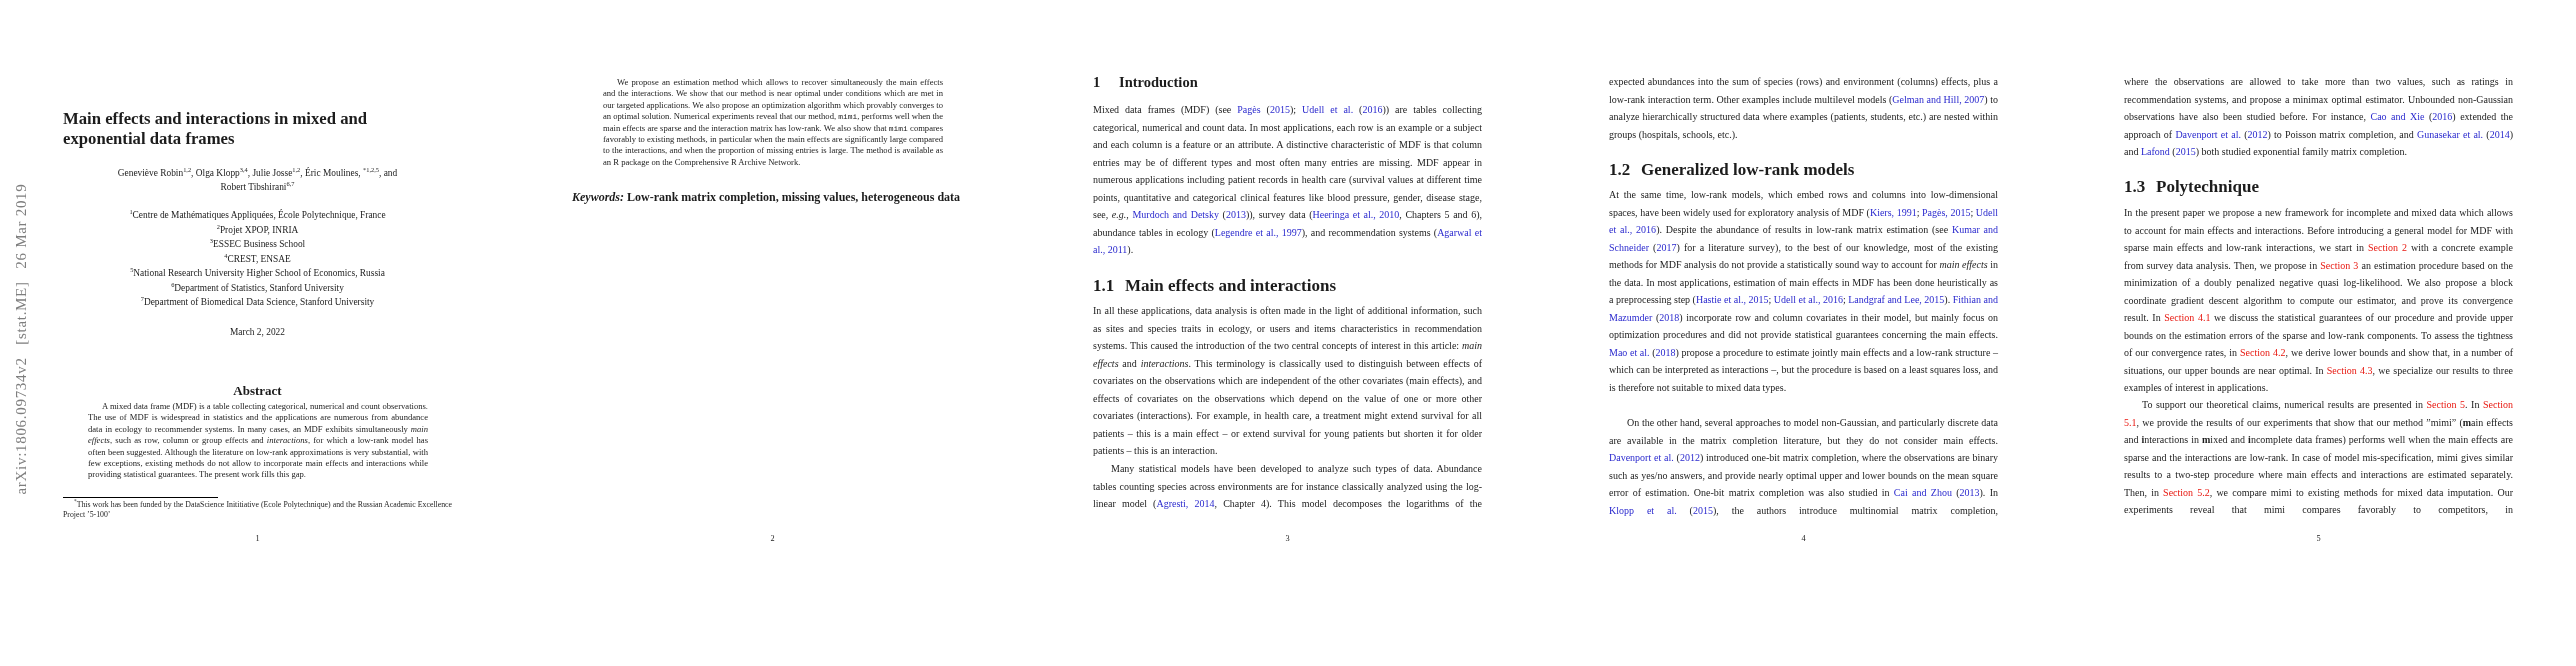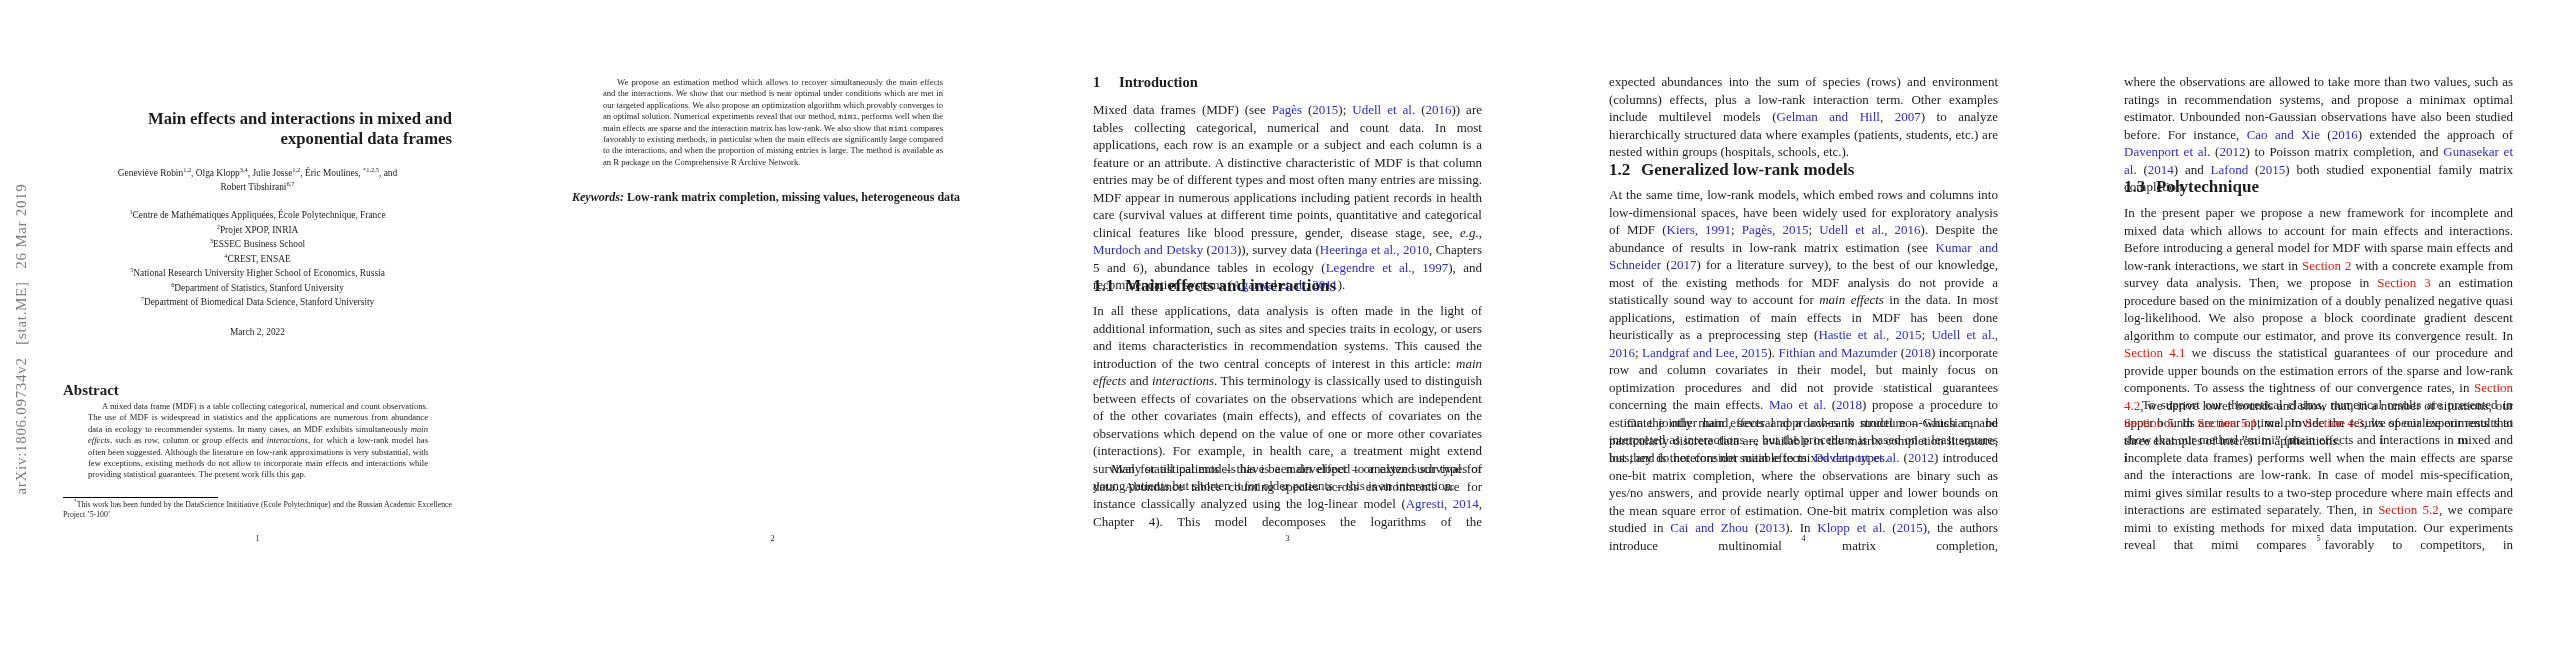--- a/index.html
+++ b/index.html
@@ -6,35 +6,35 @@
   body{width:2576px;height:667px;overflow:hidden;}
   #canvas{position:relative;width:2576px;height:667px;background:#fff;
           font-family:"Liberation Serif","DejaVu Serif",serif;color:#1c1c1c;}
   .page{position:absolute;top:0;width:515px;height:667px;background:#fff;overflow:hidden;}
   #page-1{left:0;}#page-2{left:515px;}#page-3{left:1030px;}#page-4{left:1546px;}#page-5{left:2061px;}
   .abs{position:absolute;margin-top:18px;}
 
   
   .watermark{position:absolute;left:21px;top:339px;transform:translate(-50%,-50%) rotate(-90deg);
              white-space:nowrap;color:var(--gray,#7e7e7e);font-size:15px;letter-spacing:0.7px;}
-  .title{left:63px;width:389px;text-align:right;font-weight:bold;font-size:16.7px;line-height:19.5px;}
+  .title{left:63px;width:389px;text-align:left;font-weight:bold;font-size:16.7px;line-height:19.5px;}
   .authors{left:63px;width:389px;text-align:center;font-size:9.4px;line-height:14px;}
   .affils{left:63px;width:389px;text-align:center;font-size:9.4px;line-height:14.5px;}
   .date{left:63px;width:389px;text-align:center;font-size:9.4px;line-height:11px;}
-  .absheading{left:63px;width:389px;font-size:15px;font-weight:bold;line-height:11px;}
+  .absheading{left:63px;width:389px;text-align:center;font-size:13px;font-weight:bold;line-height:11px;}
   .abstract{left:88px;width:340px;font-size:8.6px;line-height:11.4px;text-align:justify;text-indent:14px;}
   .footrule{left:63px;width:155px;border-top:0.8px solid #000;height:0;}
   .footnote{left:63px;width:389px;font-size:7.8px;line-height:9.7px;text-align:justify;text-indent:11px;}
   .pagenum{left:0;width:515px;text-align:center;font-size:8.3px;line-height:10px;}
 
   
   .keywords{left:57px;width:390px;font-size:12px;line-height:12.2px;font-weight:bold;}
 
   
-  .para{left:63px;width:389px;font-size:13px;line-height:17.5px;text-align:justify;}
+  .para{left:63px;width:389px;font-size:10px;line-height:17.5px;text-align:justify;}
   .para.indent{text-indent:18px;}
   .para.cont-end{text-align-last:justify;}
   .h1{left:63px;width:389px;font-size:14.5px;font-weight:bold;line-height:16.7px;}
   .h1 .num{display:inline-block;width:26px;}
   .h2{left:63px;width:389px;font-size:17px;font-weight:bold;line-height:14px;}
   .h2 .num{display:inline-block;width:32px;}
 
   
   .blue{color:var(--blue,#2b2ace);}
   .red{color:var(--red,#e8170f);}

